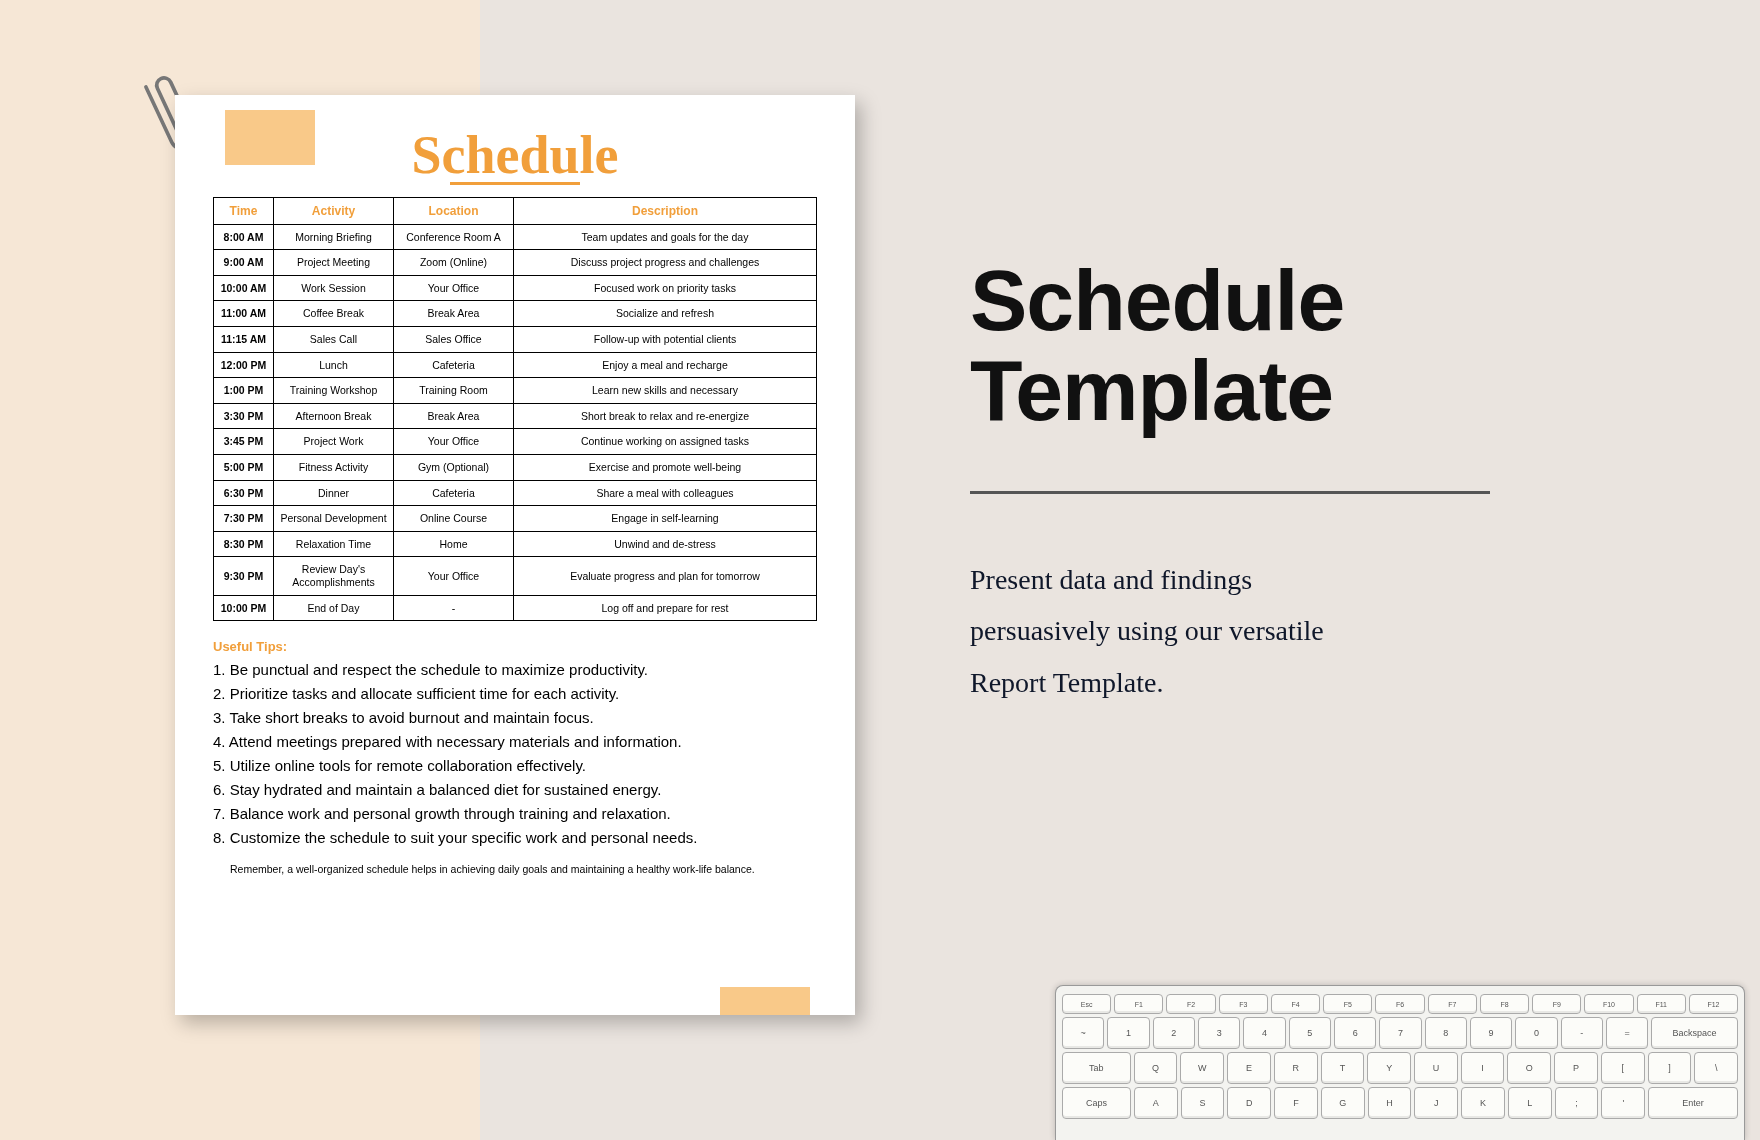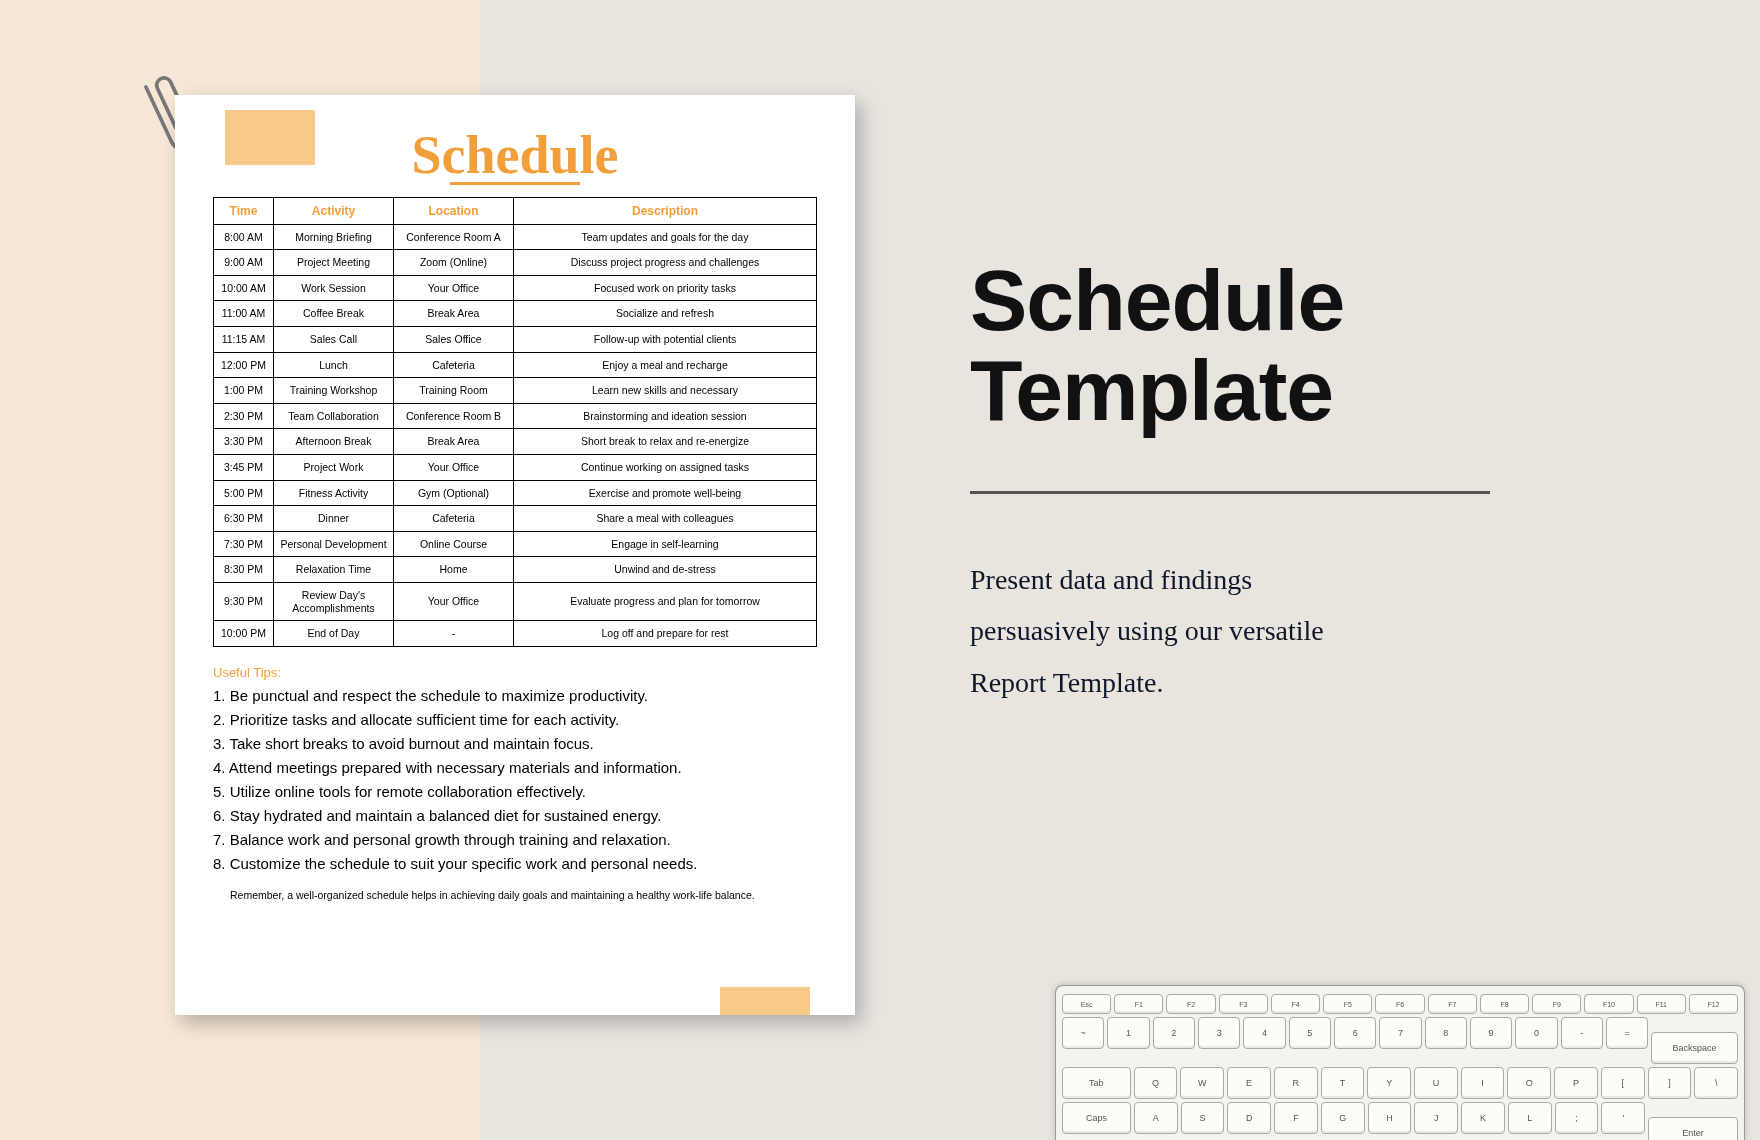--- a/index.html
+++ b/index.html
@@ -78,26 +78,26 @@
     text-align: center;
     font-size: 12px;
   }
   .sched td {
     border: 1px solid #000;
     padding: 6px 4px;
     text-align: center;
     font-size: 10.5px;
     line-height: 1.2;
   }
-  .sched td:first-child { width: 60px; }
+  .sched td:first-child { width: 60px; font-weight: bold; }
   .sched td:nth-child(2) { width: 120px; }
   .sched td:nth-child(3) { width: 120px; }
   .tips-head {
     color: #f19f3b;
-    font-weight: normal;
+    font-weight: bold;
     font-size: 13px;
     margin-top: 18px;
     margin-bottom: 4px;
   }
   .tips p {
     font-size: 15px;
     line-height: 1.6;
     color: #000;
   }
   .closing {
@@ -170,21 +170,21 @@
     height: 32px;
     flex: 1;
     font-size: 9px;
     display: flex;
     align-items: center;
     justify-content: center;
     color: #555;
     box-shadow: inset 0 -2px 0 rgba(0,0,0,0.08);
   }
   .key.wide1 { flex: 1.6; }
-  .key.wide2 { flex: 2.1; margin-top: 15px; }
+  .key.wide2 { flex: 2.1; }
   .key.small { height: 20px; font-size: 7px; }
 </style>
 </head>
 <body>
 
 <div class="canvas">
   <div class="left-bg"></div>
   <div class="right-bg"></div>
 
   <svg class="clip" viewBox="0 0 40 90">
@@ -240,26 +240,20 @@
             <td>12:00 PM</td>
             <td>Lunch</td>
             <td>Cafeteria</td>
             <td>Enjoy a meal and recharge</td>
           </tr>
           <tr>
             <td>1:00 PM</td>
             <td>Training Workshop</td>
             <td>Training Room</td>
             <td>Learn new skills and necessary</td>
-          </tr>
-          <tr>
-            <td>2:30 PM</td>
-            <td>Team Collaboration</td>
-            <td>Conference Room B</td>
-            <td>Brainstorming and ideation session</td>
           </tr>
           <tr>
             <td>3:30 PM</td>
             <td>Afternoon Break</td>
             <td>Break Area</td>
             <td>Short break to relax and re-energize</td>
           </tr>
           <tr>
             <td>3:45 PM</td>
             <td>Project Work</td>

